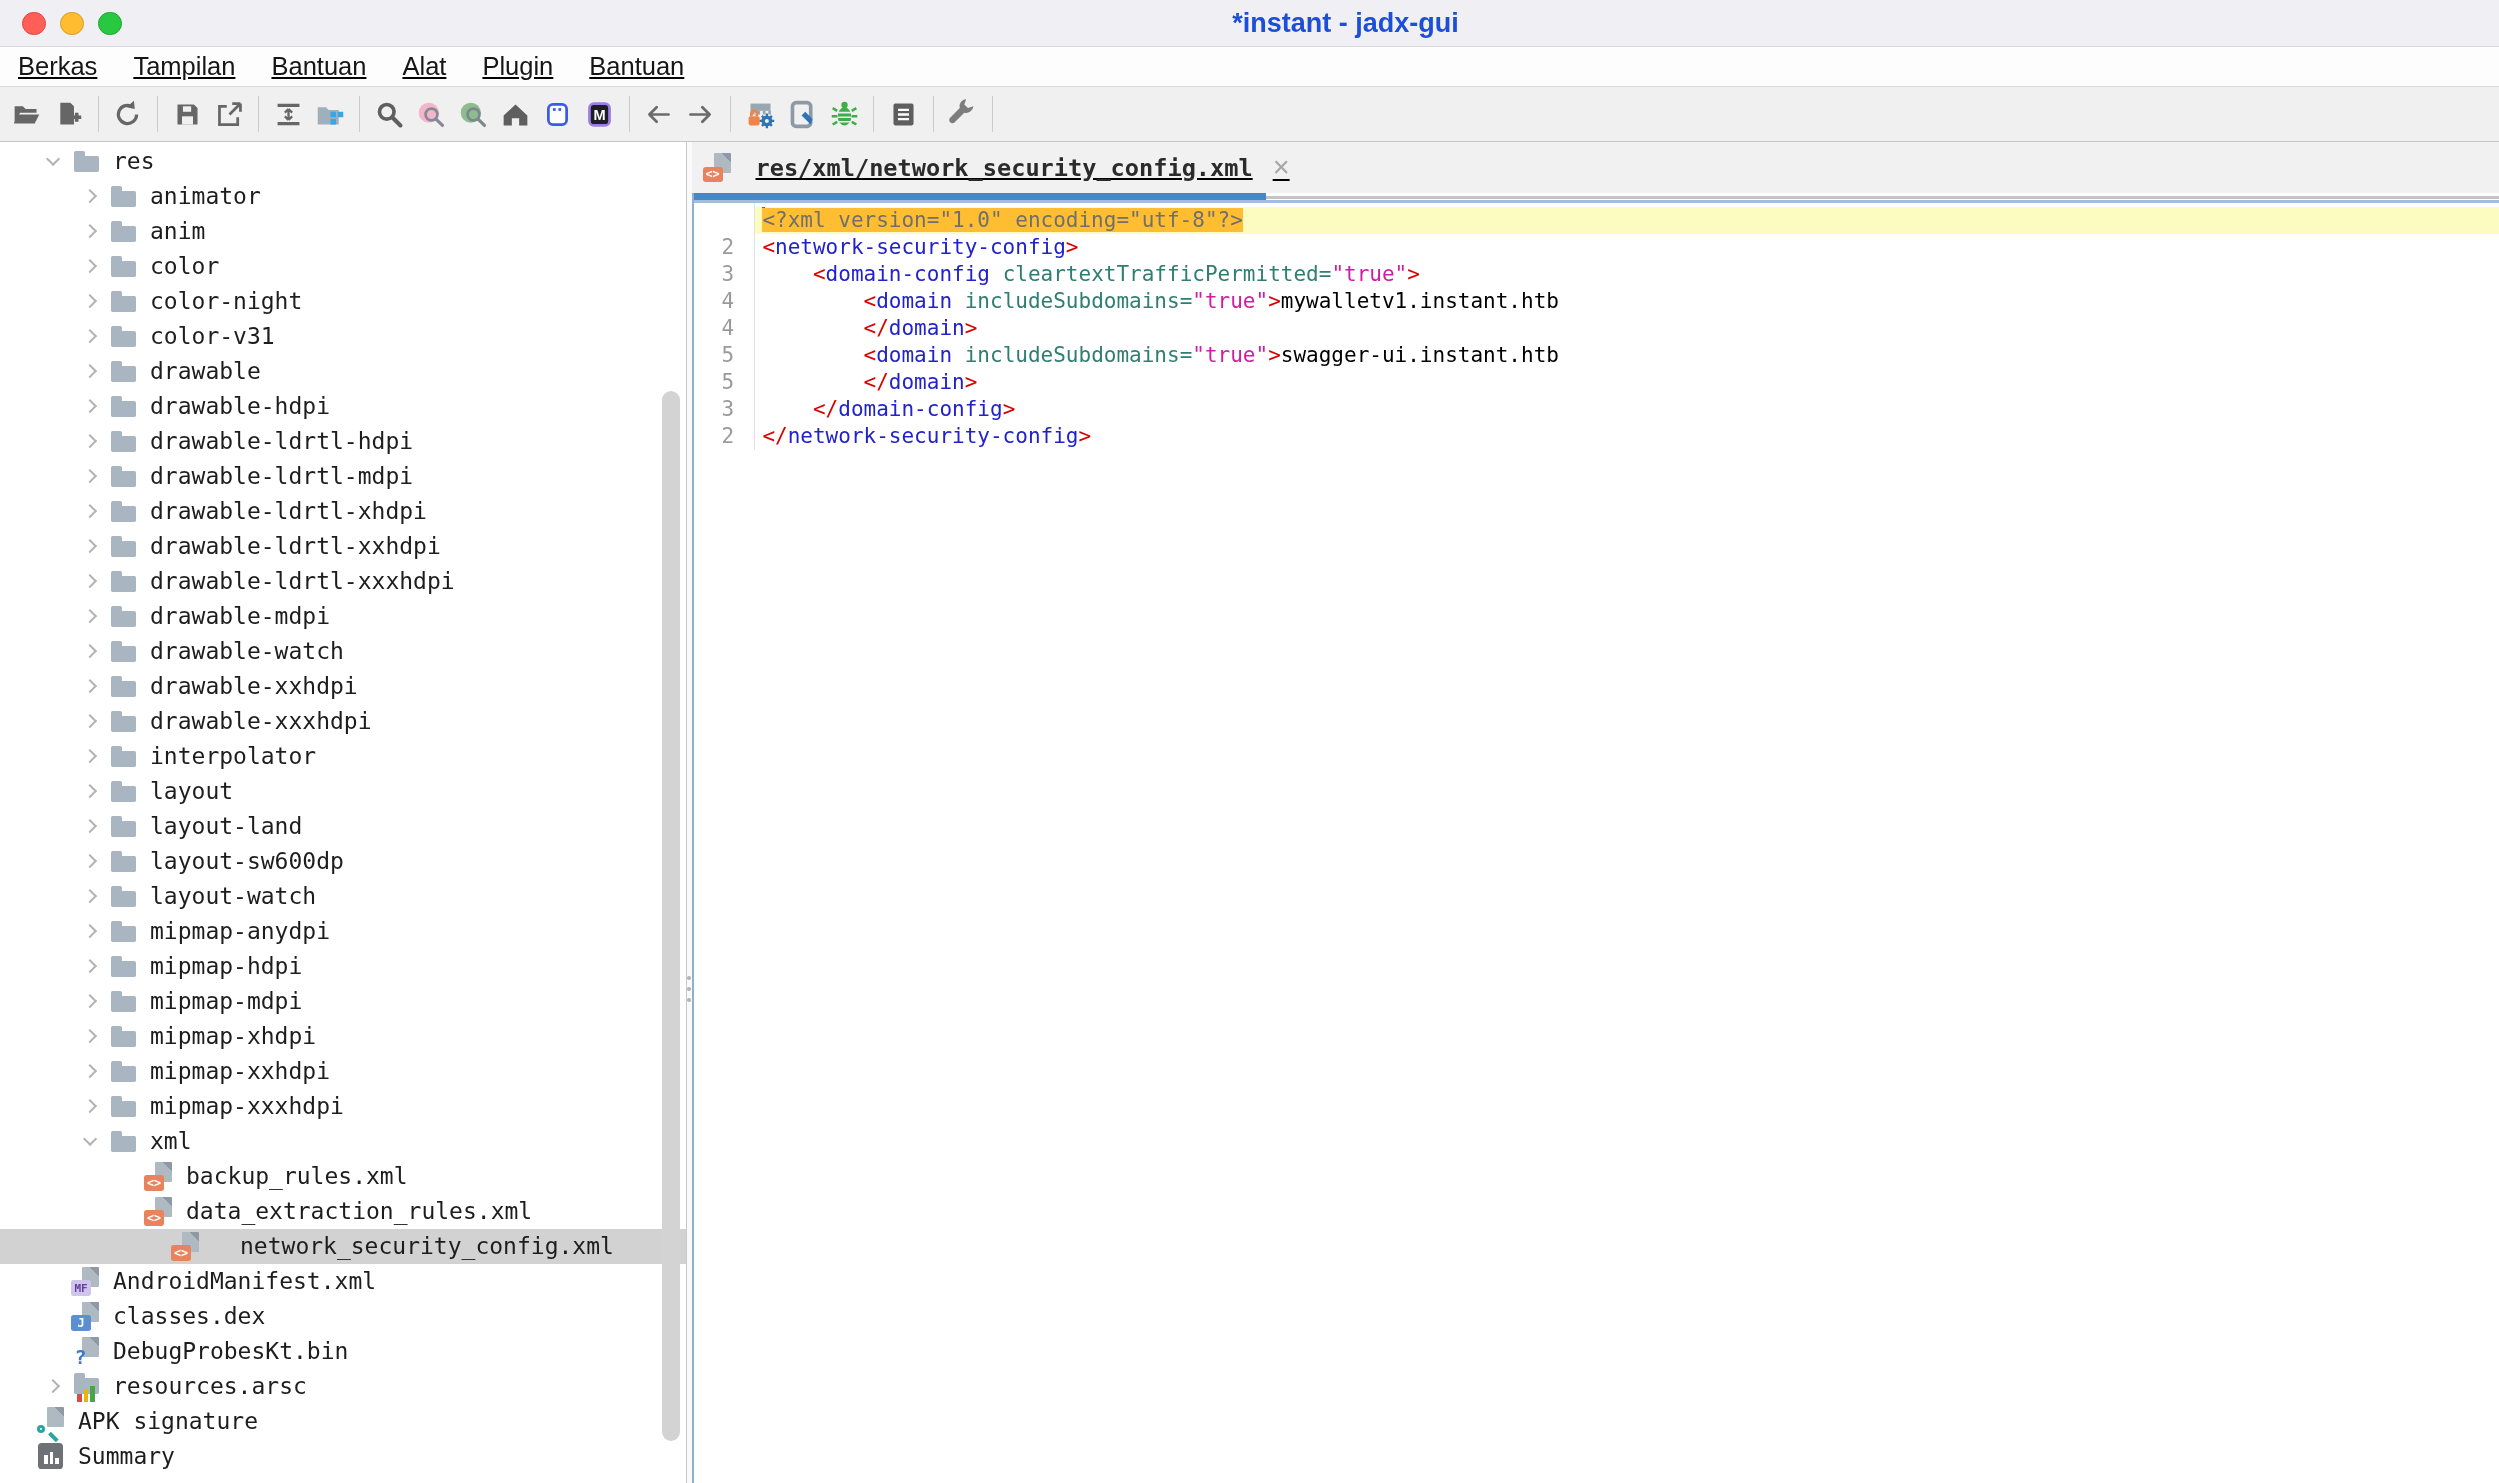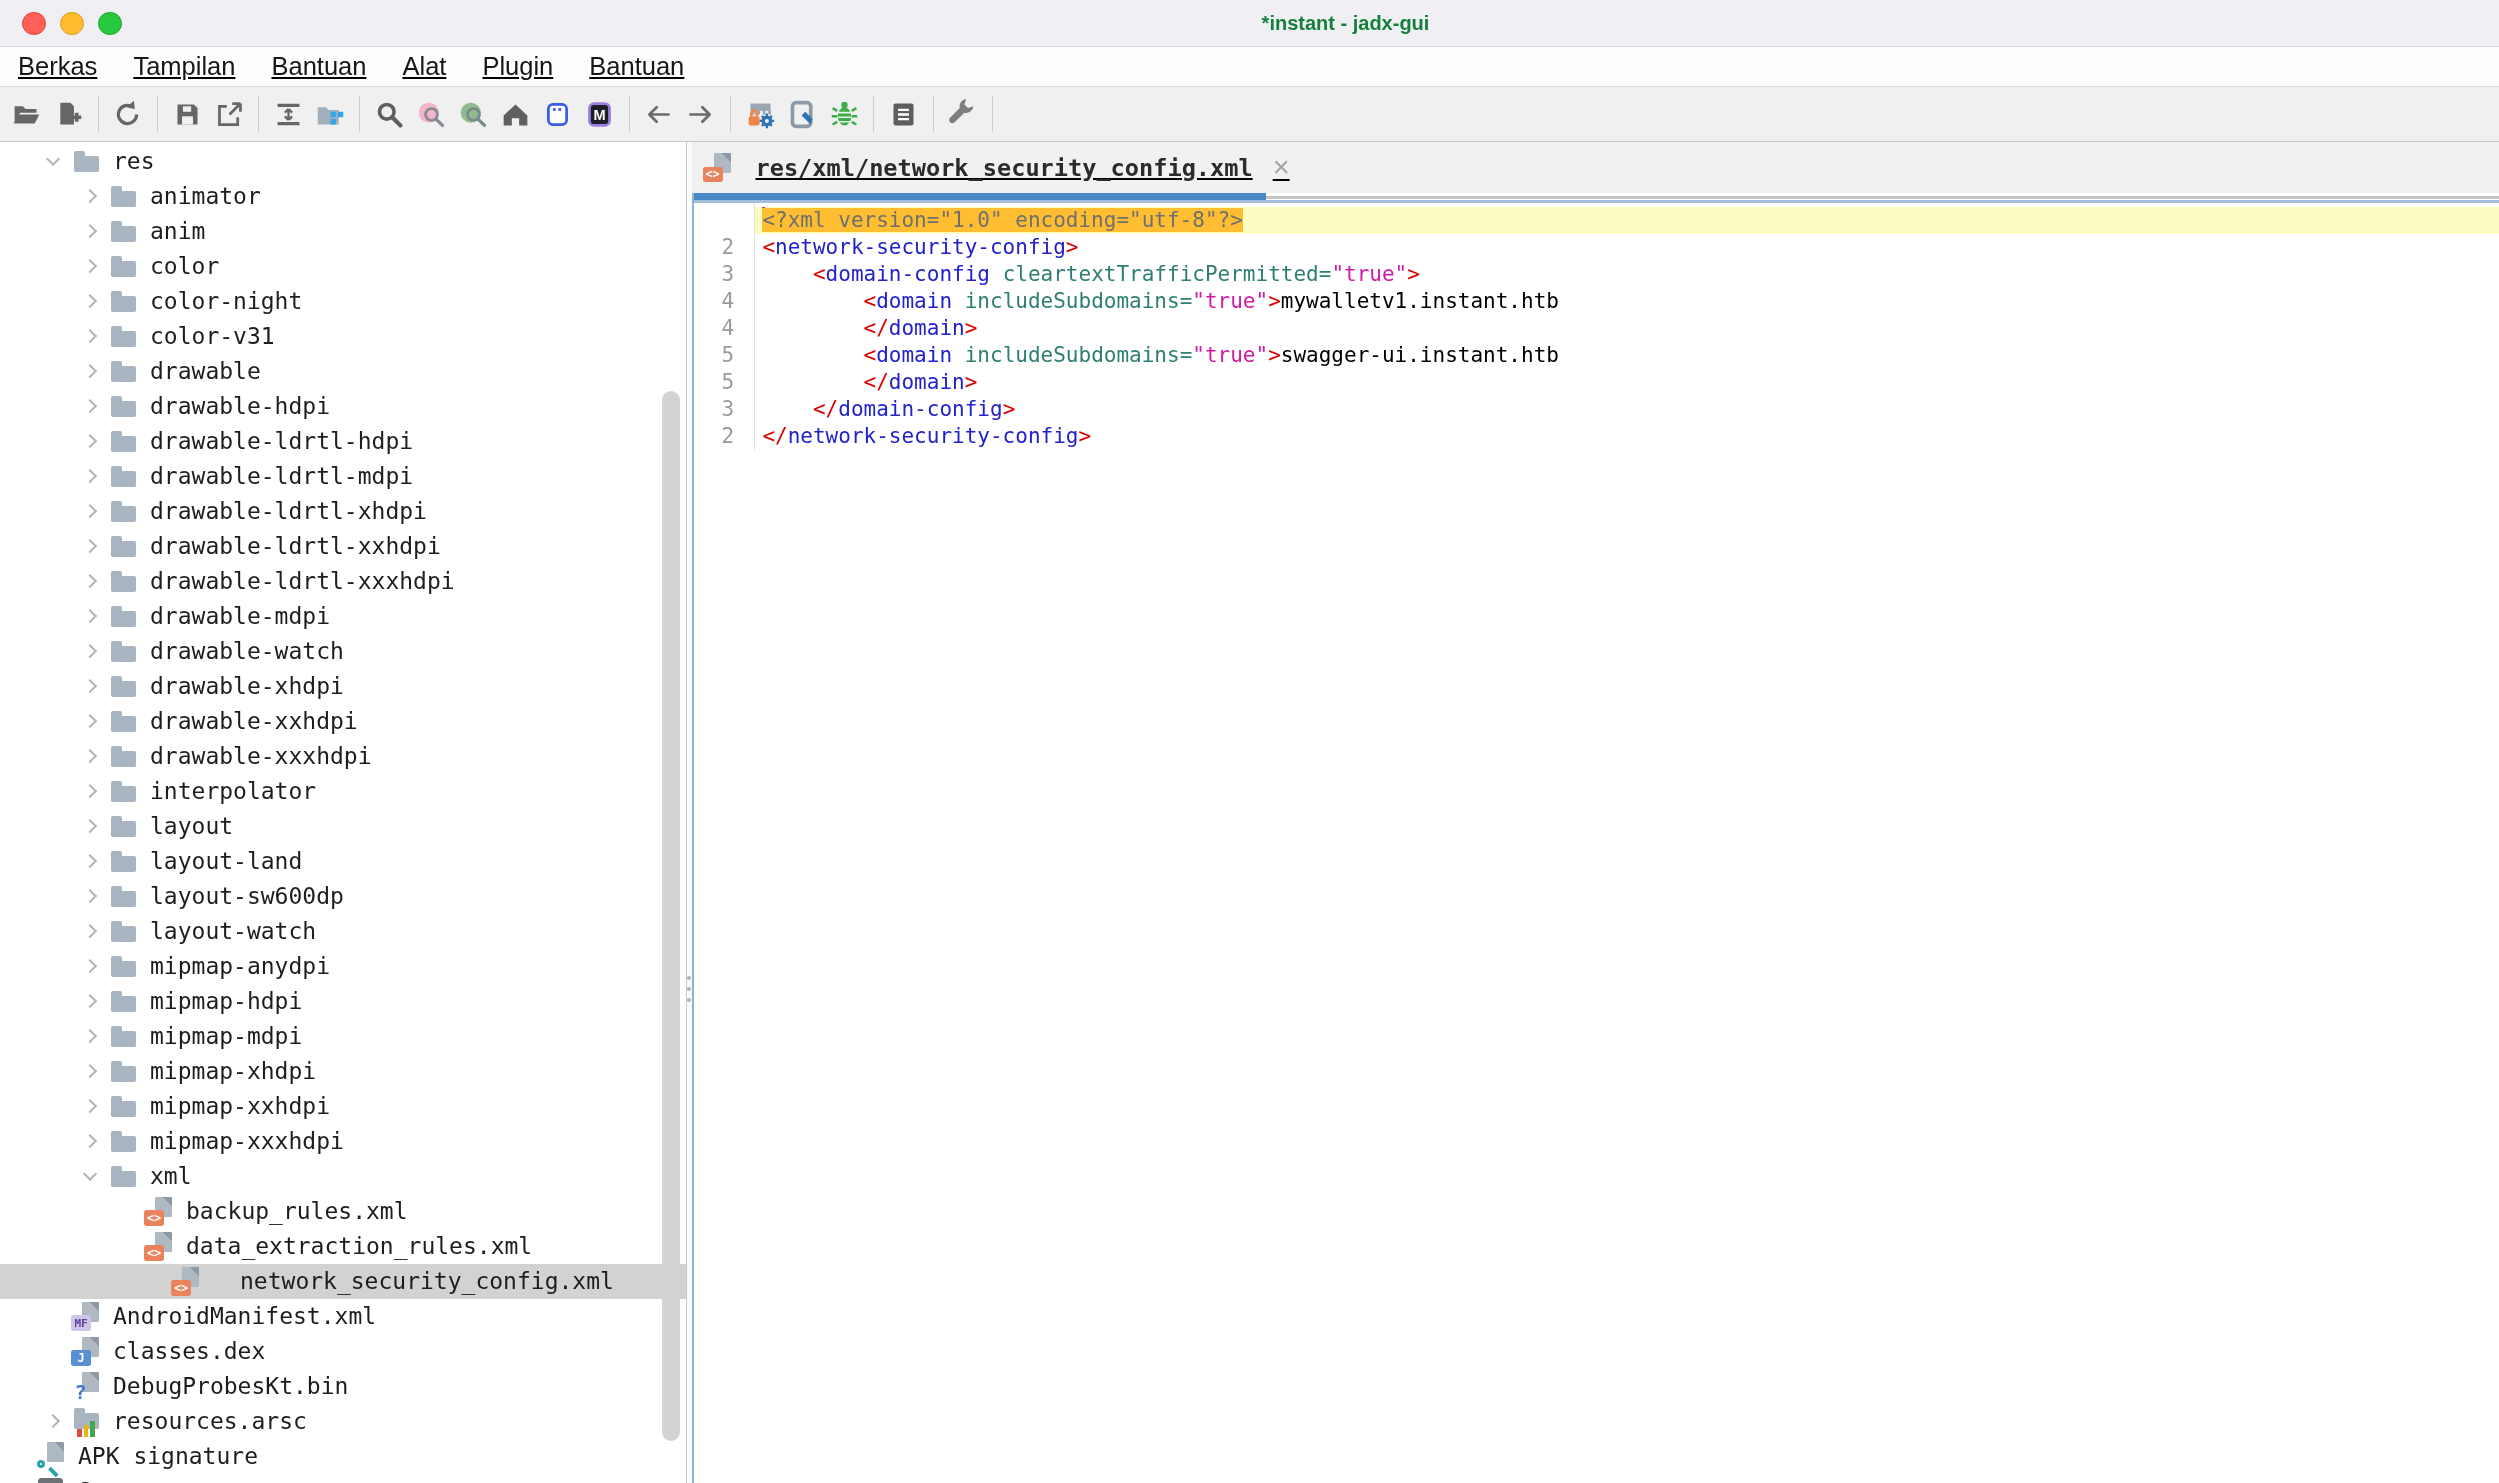--- a/index.html
+++ b/index.html
@@ -8,22 +8,22 @@
 
   
   .titlebar { position:relative; height:47px; background:#f0eff4;
               border-bottom:0.9px solid #d7d6db; }
   .traffic { position:absolute; left:22px; top:11.8px; display:flex; gap:14.5px; }
   .tl { width:23.6px; height:23.6px; border-radius:50%; }
   .tl-red    { background:#ff5f57; border:0.9px solid #e0443e; }
   .tl-yellow { background:#febc2e; border:0.9px solid #d89c23; }
   .tl-green  { background:#28c840; border:0.9px solid #1fa32f; }
   .win-title { position:absolute; left:0; right:0; top:0; line-height:47px;
-               text-align:center; text-indent:191px; font-size:20px; font-weight:bold;
-               color:#15803d; }
+               text-align:center; text-indent:191px; font-size:27px; font-weight:bold;
+               color:#1d4ed8; }
 
   
   .menubar { height:40px; background:#fdfdfd; border-bottom:0.9px solid #dadada;
              display:flex; align-items:center;text-decoration:underline; }
   .mitem { padding:0 18px; font-size:25.5px; color:#161616; cursor:default; }
 
   
   .toolbar { height:55px; background:#f1f0f0; border-bottom:0.9px solid #c5c5c5;
              display:flex; align-items:center; padding-left:5.5px; }
   .tbtn { width:42px; height:42px; display:flex; align-items:center; justify-content:center; }
@@ -408,27 +408,20 @@
           <span class="ticon" data-icon="folder">
             <i></i>
           </span>
           <span class="tlabel">drawable-watch</span>
         </div>
         <div class="trow" data-lvl="2">
           <span class="chev" data-chev="right"></span>
           <span class="ticon" data-icon="folder">
             <i></i>
           </span>
-          <span class="tlabel">drawable-xhdpi</span>
-        </div>
-        <div class="trow" data-lvl="2">
-          <span class="chev" data-chev="right"></span>
-          <span class="ticon" data-icon="folder">
-            <i></i>
-          </span>
           <span class="tlabel">drawable-xxhdpi</span>
         </div>
         <div class="trow" data-lvl="2">
           <span class="chev" data-chev="right"></span>
           <span class="ticon" data-icon="folder">
             <i></i>
           </span>
           <span class="tlabel">drawable-xxxhdpi</span>
         </div>
         <div class="trow" data-lvl="2">

